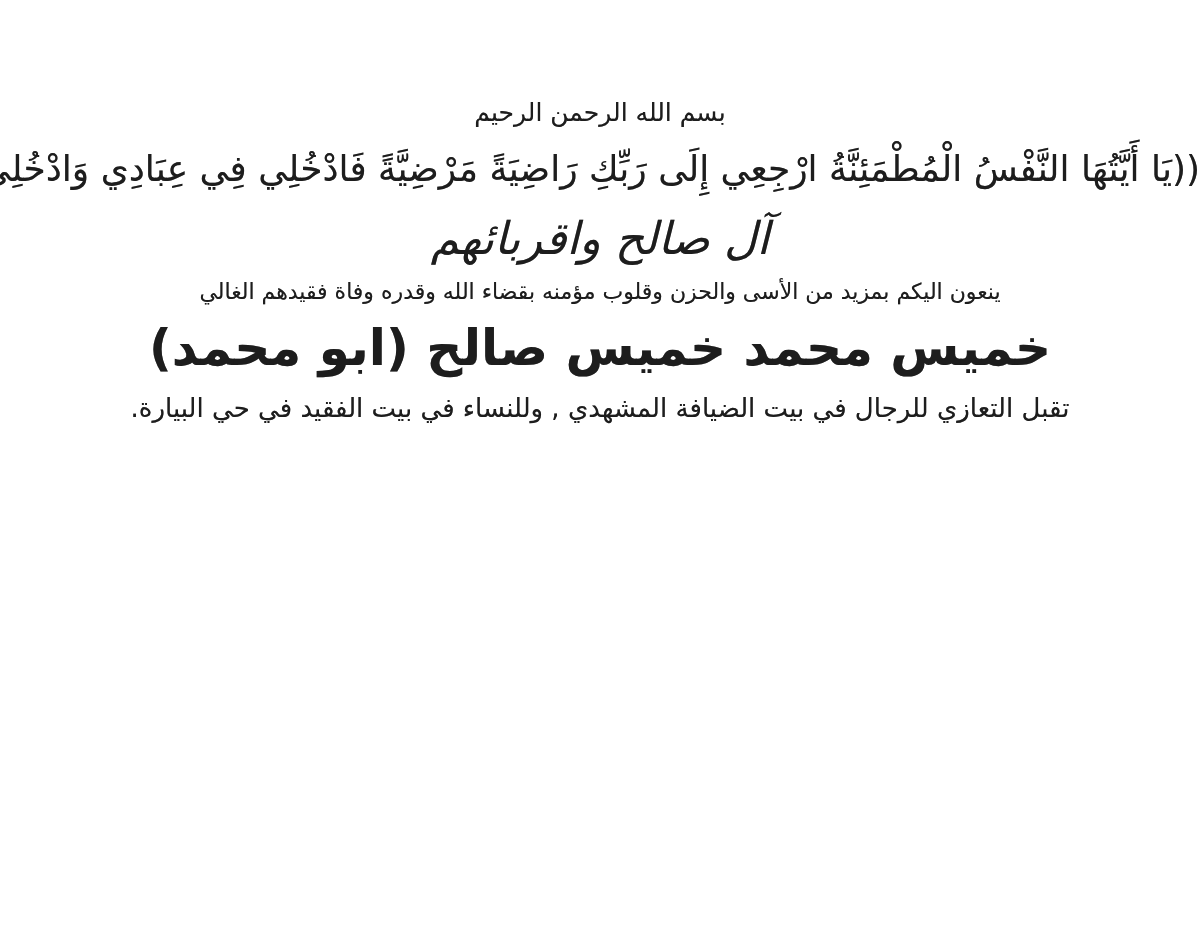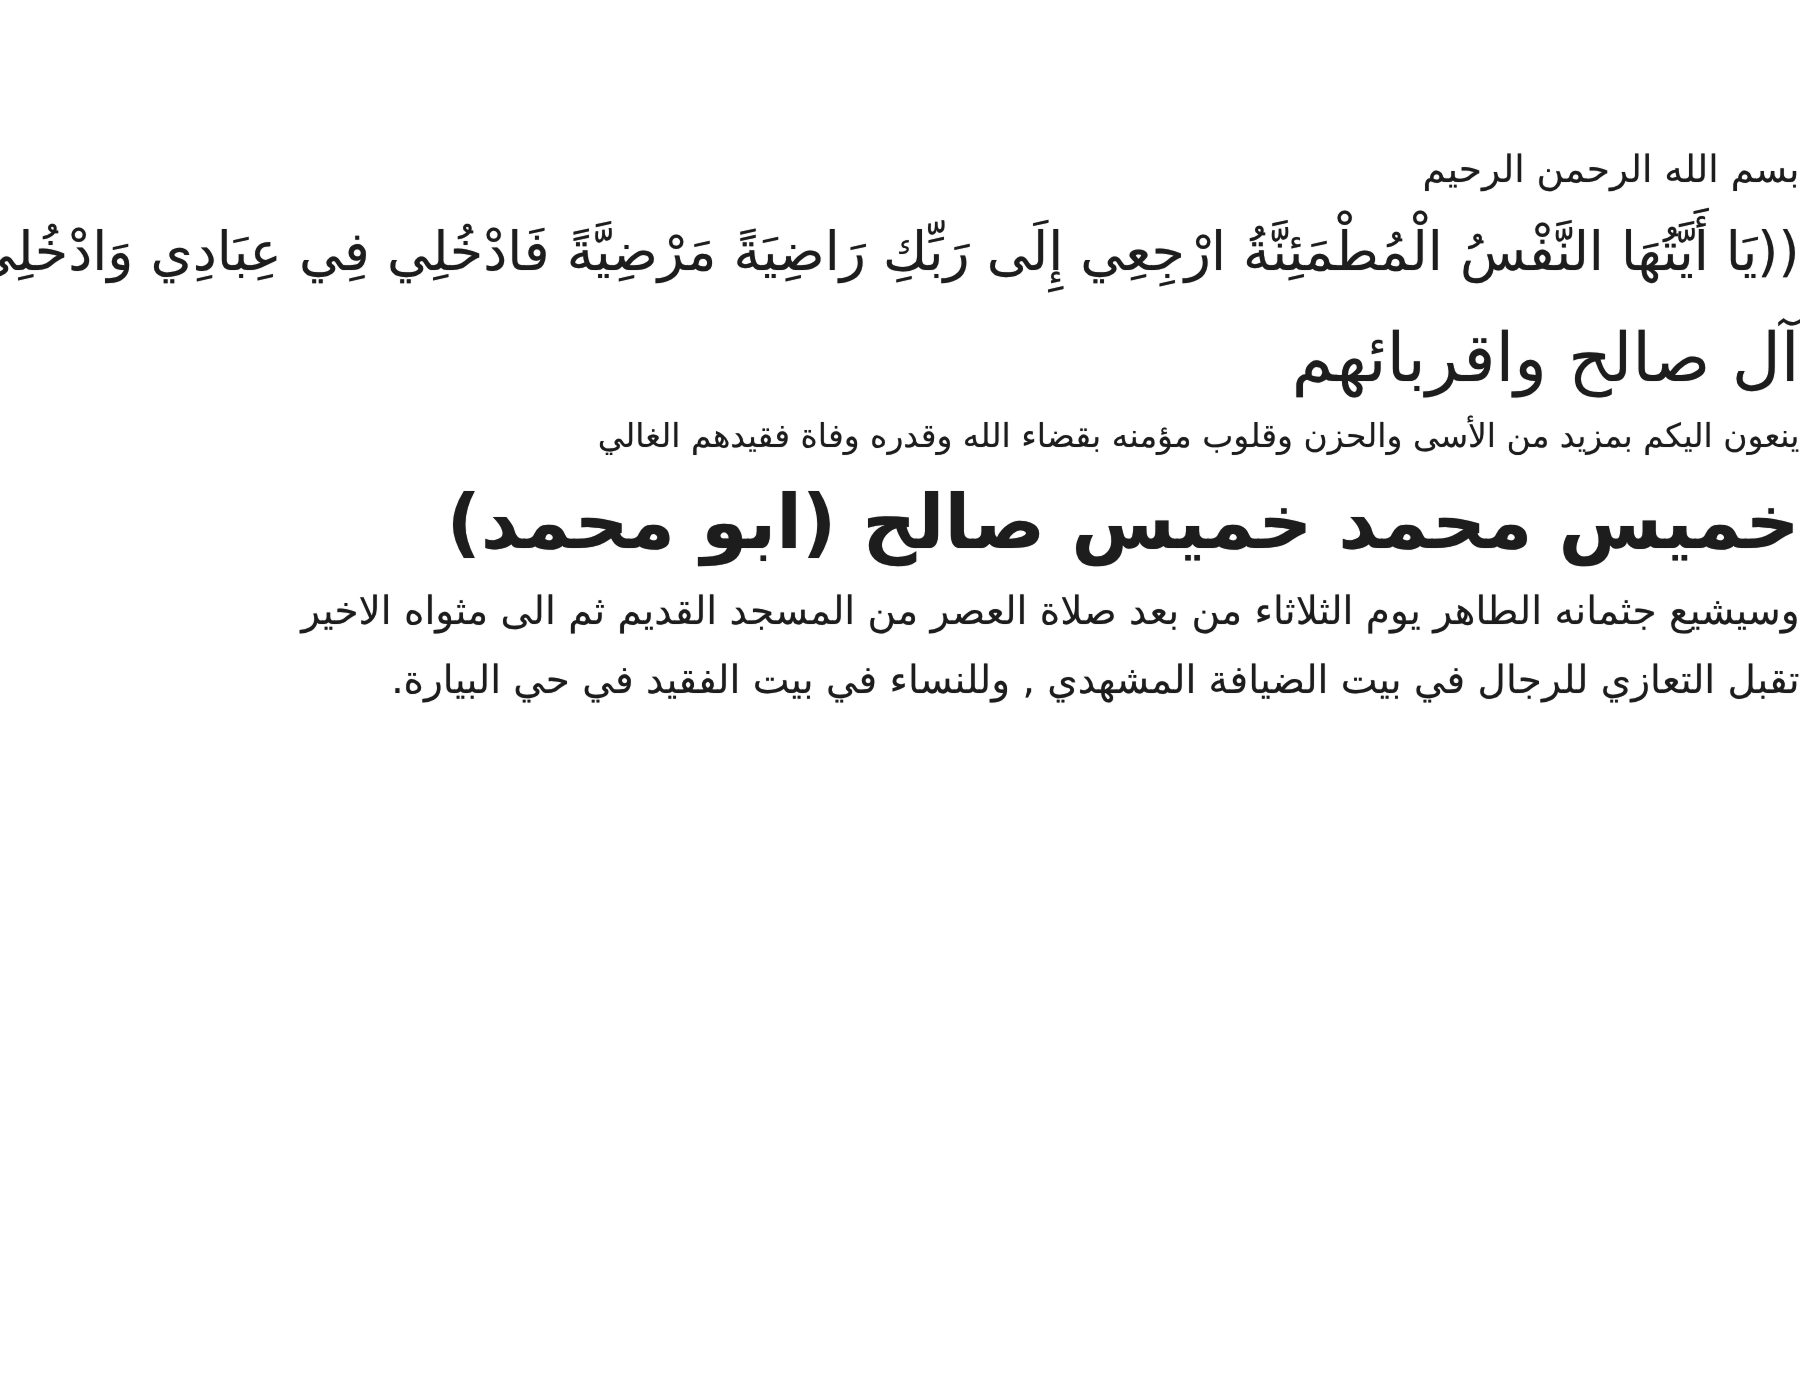--- a/index.html
+++ b/index.html
@@ -12,21 +12,21 @@
     height: 931px;
     background: var(--bg);
     overflow: hidden;
   }
   .page {
     width: 1200px;
     height: 931px;
     background: var(--bg);
     color: var(--fg);
     direction: rtl;
-    text-align: right;
+    text-align: center;
     font-family: "DejaVu Sans", sans-serif;
     padding-top: 94px;
     
     text-shadow: 0 0 0.6px rgba(40,40,40,0.55);
   }
   .page p { margin: 0; }
 
   .basmala {
     font-size: 25px;
     line-height: 1.5; 
@@ -35,20 +35,21 @@
   .verse {
     font-size: 36px;
     line-height: 2.05; 
     margin-top: 16px;  
     white-space: nowrap;
   }
   .family-name {
     font-size: 45px;
     line-height: 1.5;  
     margin-top: 16px;
+    font-style: italic;
   }
   .announcement {
     font-size: 22px;
     line-height: 1.75; 
     margin-top: 11px;
     white-space: nowrap;
   }
   .deceased-name {
     font-size: 50px;
     font-weight: 700;
@@ -80,17 +81,16 @@
   <p class="basmala">بسم الله الرحمن الرحيم</p>
 
   <p class="verse">((يَا أَيَّتُهَا النَّفْسُ الْمُطْمَئِنَّةُ ارْجِعِي إِلَى رَبِّكِ رَاضِيَةً مَرْضِيَّةً فَادْخُلِي فِي عِبَادِي وَادْخُلِي جَنَّتِي))</p>
 
   <p class="family-name">آل صالح واقربائهم</p>
 
   <p class="announcement">ينعون اليكم بمزيد من الأسى والحزن وقلوب مؤمنه بقضاء الله وقدره وفاة فقيدهم الغالي</p>
 
   <p class="deceased-name">خميس محمد خميس صالح (ابو محمد)</p>
 
-  <p class="funeral">وسيشيع جثمانه الطاهر يوم الثلاثاء من بعد صلاة العصر من المسجد القديم ثم الى مثواه الاخير</p>
 
   <p class="condolences">تقبل التعازي للرجال في بيت الضيافة المشهدي , وللنساء في بيت الفقيد في حي البيارة.</p>
 
 </div>
 
 </body></html>

